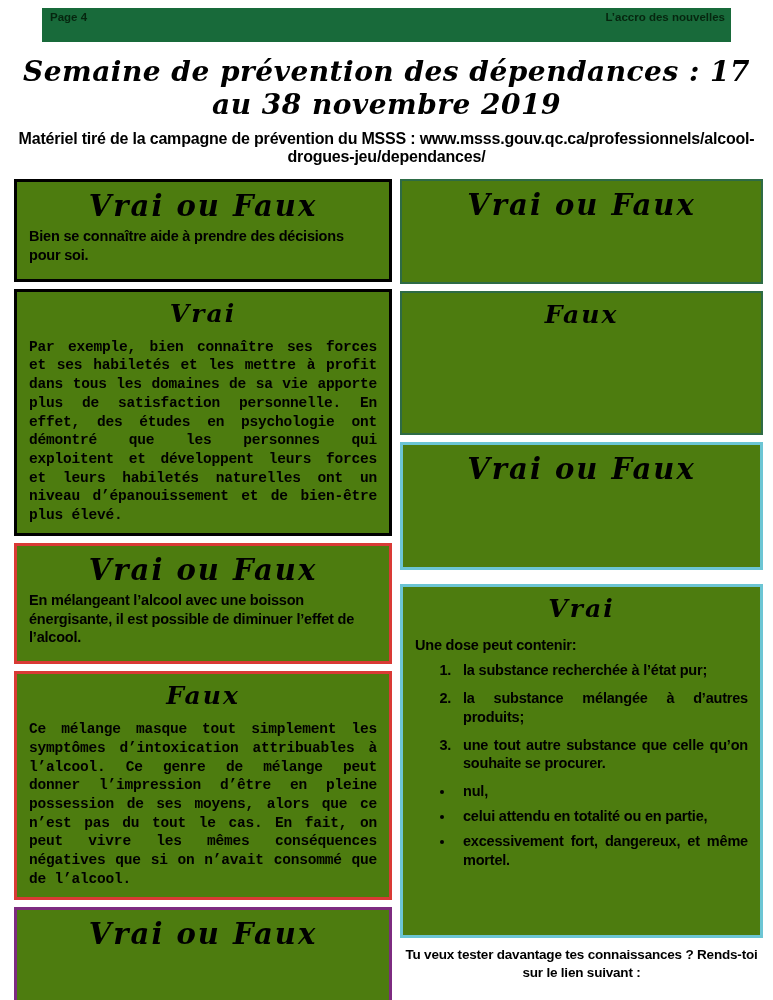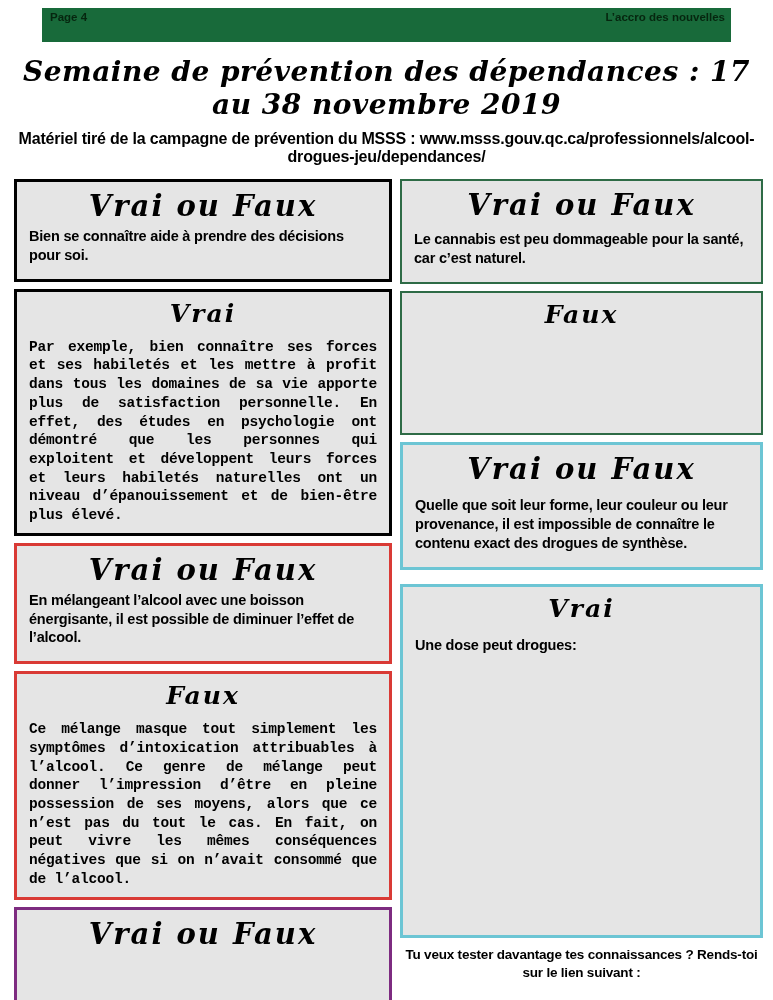--- a/index.html
+++ b/index.html
@@ -33,21 +33,21 @@
   
   .columns {
     display:flex; gap:8px;
     padding:13px 10px 0 14px;
     align-items:flex-start;
   }
   .col-left  { width:378px; flex:none; }
   .col-right { width:363px; flex:none; }
   
   .box {
-    background:#e5e5e5; margin-bottom:7px;
+    background:#4d7c0f; margin-bottom:7px;
     padding:5px 12px 8px 12px;
   }
   .b-black  { border:3px solid #000000; }
   .b-red    { border:3px solid #d93a35; }
   .b-purple { border:3px solid #7d2b80; }
   .b-green  { border:2px solid #2e6b46; }
   .b-cyan   { border:3px solid #6cc5d4; }
   .qbox { display:flex; flex-direction:column; justify-content:space-between; }
   .script-heading {
     font-family:"DejaVu Serif", cursive;
@@ -132,35 +132,43 @@
       <div class="script-heading small">Faux</div>
       <div class="bodytext">Dans les jeux de hasard et d’argent, comme le poker, les habiletés du joueur ET le hasard ont tous les deux de l’influence sur le jeu. Dans les jeux de hasard, le hasard a toujours un rôle à jouer.</div>
     </div>
 
   </div>
 
   <div class="col-right">
 
     <div class="box b-green qbox rq1">
       <div class="script-heading">Vrai ou Faux</div>
-      <div class="statement">Le cannabis est peu dommageable pour la santé, car c’est naturel.</div>
     </div>
 
     <div class="box b-green ra1">
       <div class="script-heading small">Faux</div>
     </div>
 
     <div class="box b-cyan qbox rq2" style="margin-bottom:14px;">
       <div class="script-heading">Vrai ou Faux</div>
-      <div class="statement">Quelle que soit leur forme, leur couleur ou leur provenance, il est impossible de connaître le contenu exact des drogues de synthèse.</div>
     </div>
 
     <div class="box b-cyan ra2" style="margin-bottom:0;">
       <div class="script-heading small">Vrai</div>
-      <div class="list-title">Une dose peut drogues:</div>
+      <div class="list-title">Une dose peut contenir:</div>
+      <ol class="num-list">
+        <li>la substance recherchée à l’état pur;</li>
+        <li>la substance mélangée à d’autres produits;</li>
+        <li>une tout autre substance que celle qu’on souhaite se procurer.</li>
+      </ol>
+      <ul class="dot-list">
+        <li>nul,</li>
+        <li>celui attendu en totalité ou en partie,</li>
+        <li>excessivement fort, dangereux, et même mortel.</li>
+      </ul>
     </div>
 
     <div class="footer-block">
       <div class="footer-prompt">Tu veux tester davantage tes connaissances ? Rends-toi sur le lien suivant :</div>
 
     </div>
 
   </div>
 </div>
 

